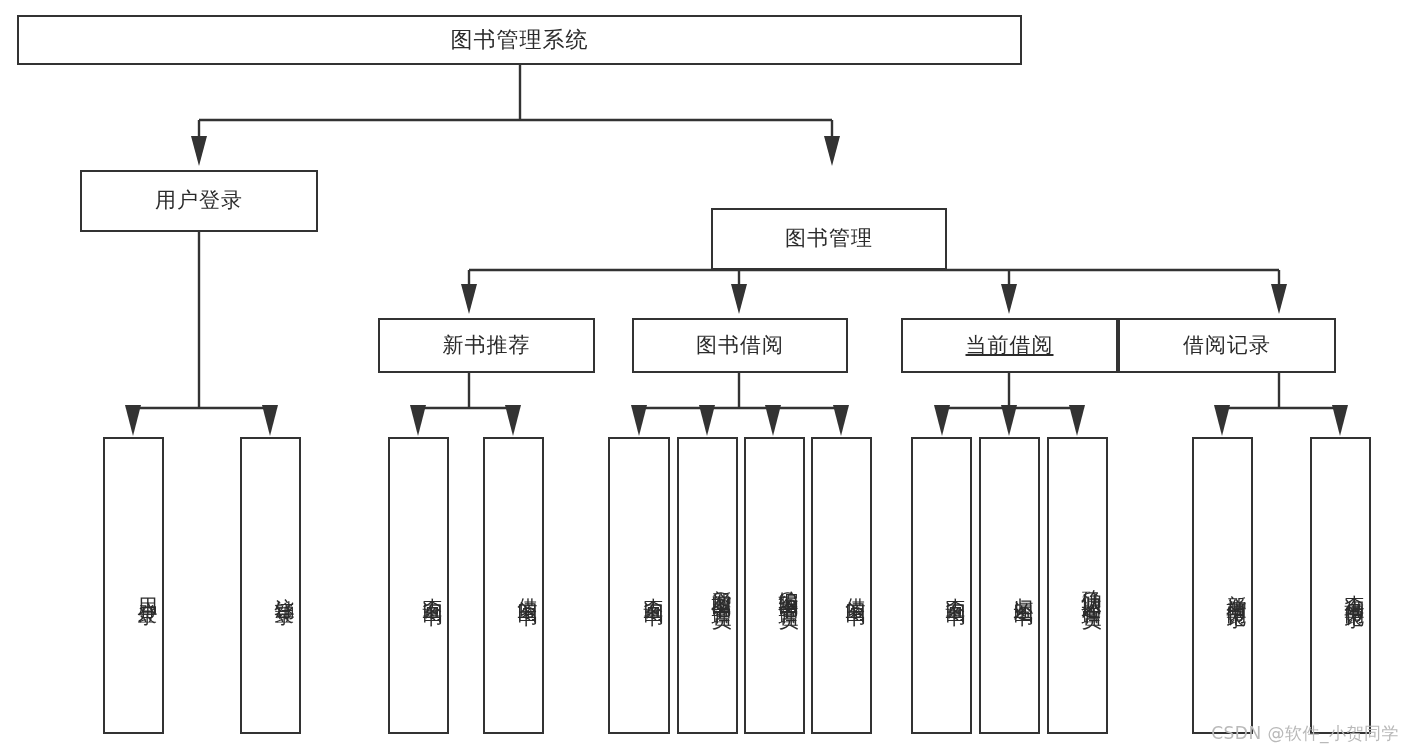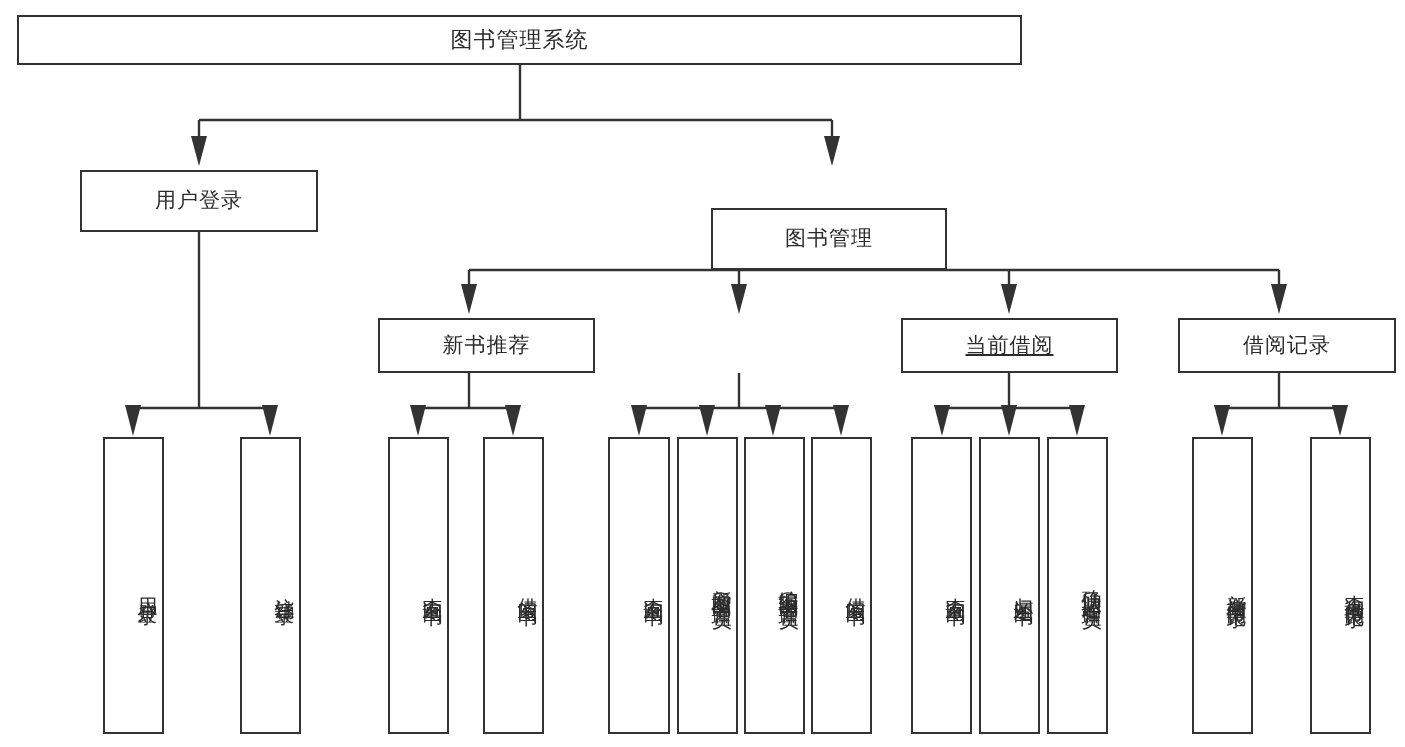--- a/index.html
+++ b/index.html
@@ -124,26 +124,29 @@
   </div>
 
   <div class="node horiz" style="left:711px;top:170px;width:236px;height:62px;margin-top:38px;">
     <span>图书管理</span>
   </div>
 
   <div class="node horiz" style="left:361px;top:318px;width:217px;height:55px;margin-left:17px;">
     <span>新书推荐</span>
   </div>
 
+  <div class="node horiz" style="left:632px;top:318px;width:216px;height:55px;">
+    <span>图书借阅</span>
+  </div>
 
   <div class="node horiz" style="left:901px;top:318px;width:217px;height:55px;text-decoration:underline;">
     <span>当前借阅</span>
   </div>
 
-  <div class="node horiz" style="left:1178px;top:318px;width:218px;height:55px;">
+  <div class="node horiz" style="left:1118px;top:318px;width:218px;height:55px;">
     <span>借阅记录</span>
   </div>
 
   <div class="node vert" style="left:103px;top:437px;width:61px;height:297px;">
     <span>用户登录</span>
   </div>
   <div class="node vert" style="left:240px;top:437px;width:61px;height:297px;">
     <span>注销登录</span>
   </div>
 
@@ -177,14 +180,15 @@
     <span>确认归还（管理员）</span>
   </div>
 
   <div class="node vert" style="left:1192px;top:437px;width:61px;height:297px;">
     <span>新增借阅记录</span>
   </div>
   <div class="node vert" style="left:1310px;top:437px;width:61px;height:297px;">
     <span>查询借阅记录</span>
   </div>
 
+  <div class="watermark">CSDN @软件_小贺同学</div>
 
 </div>
 
 </body></html>

